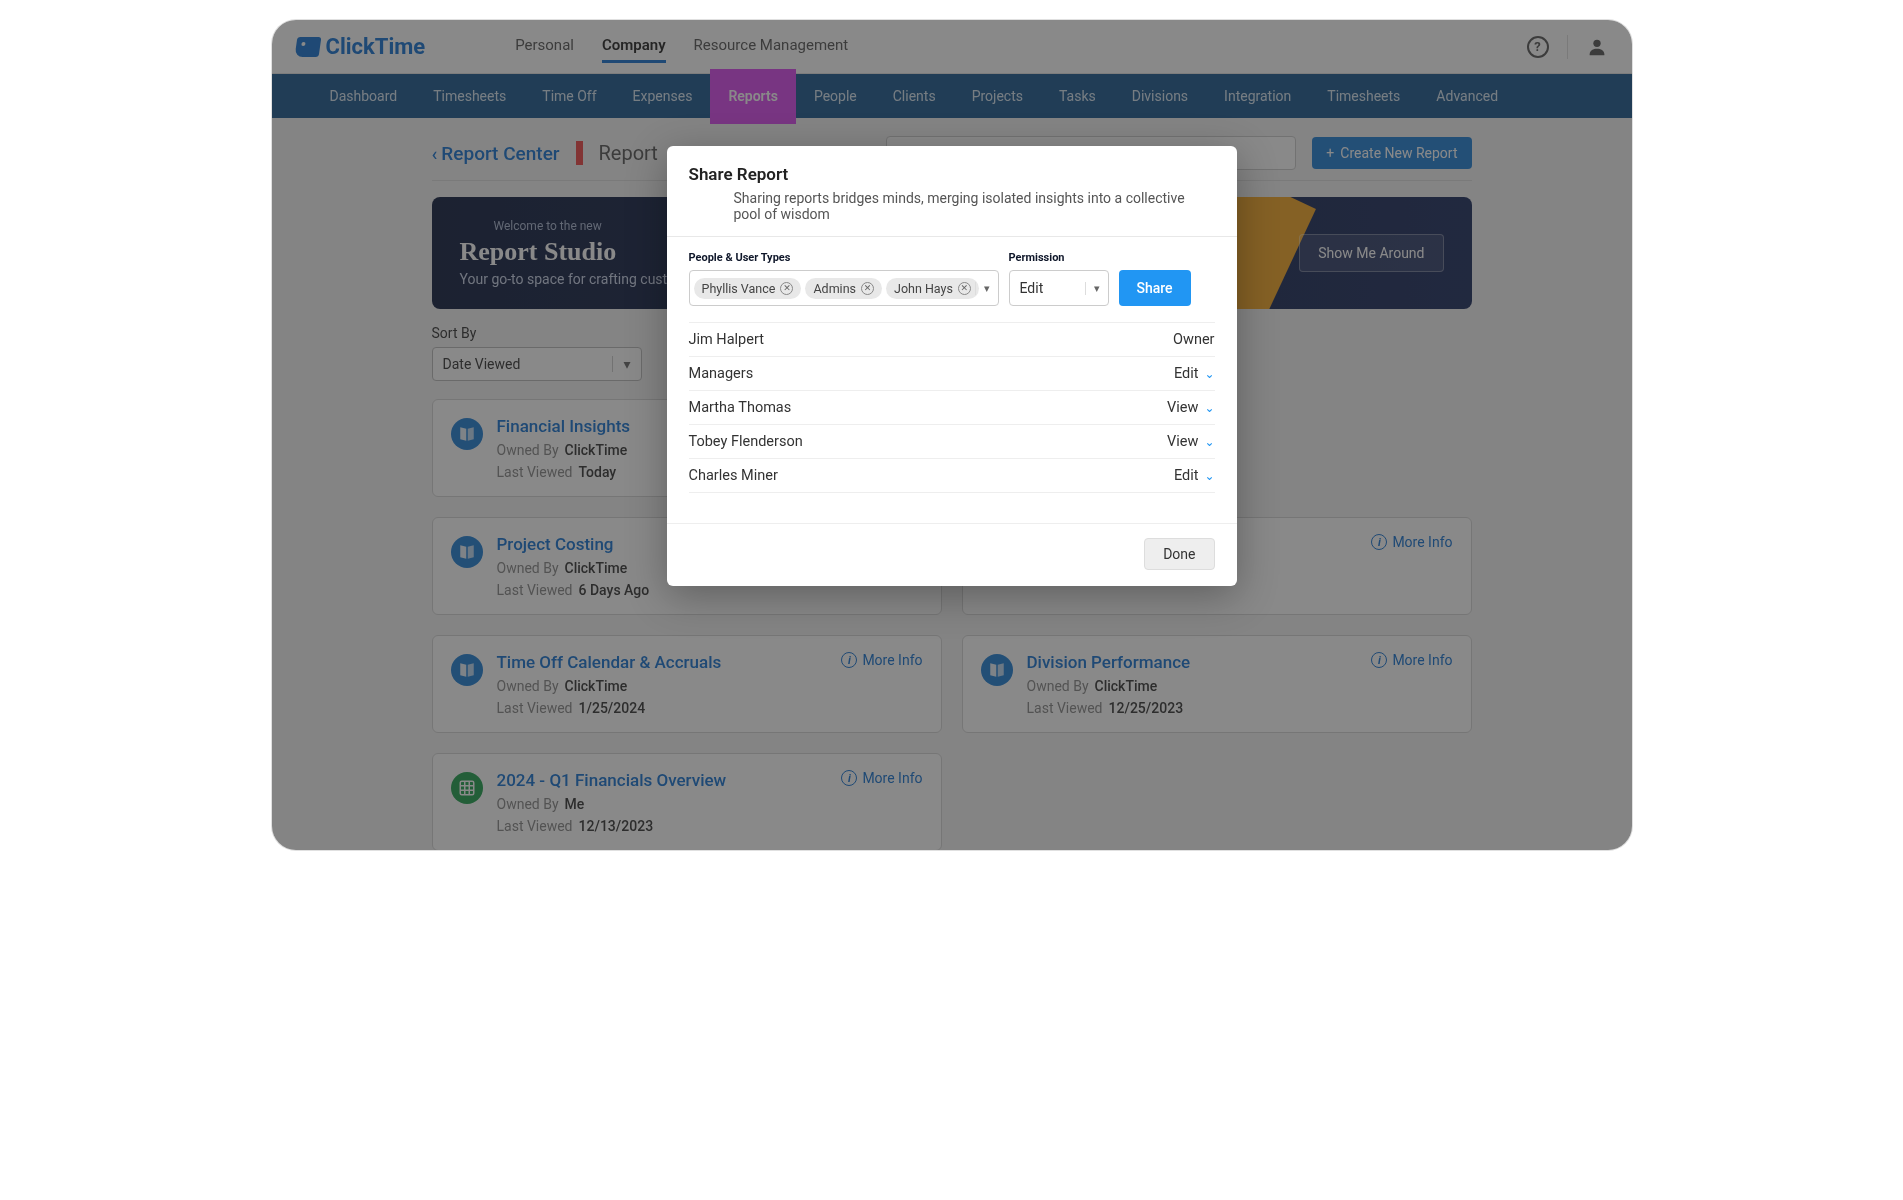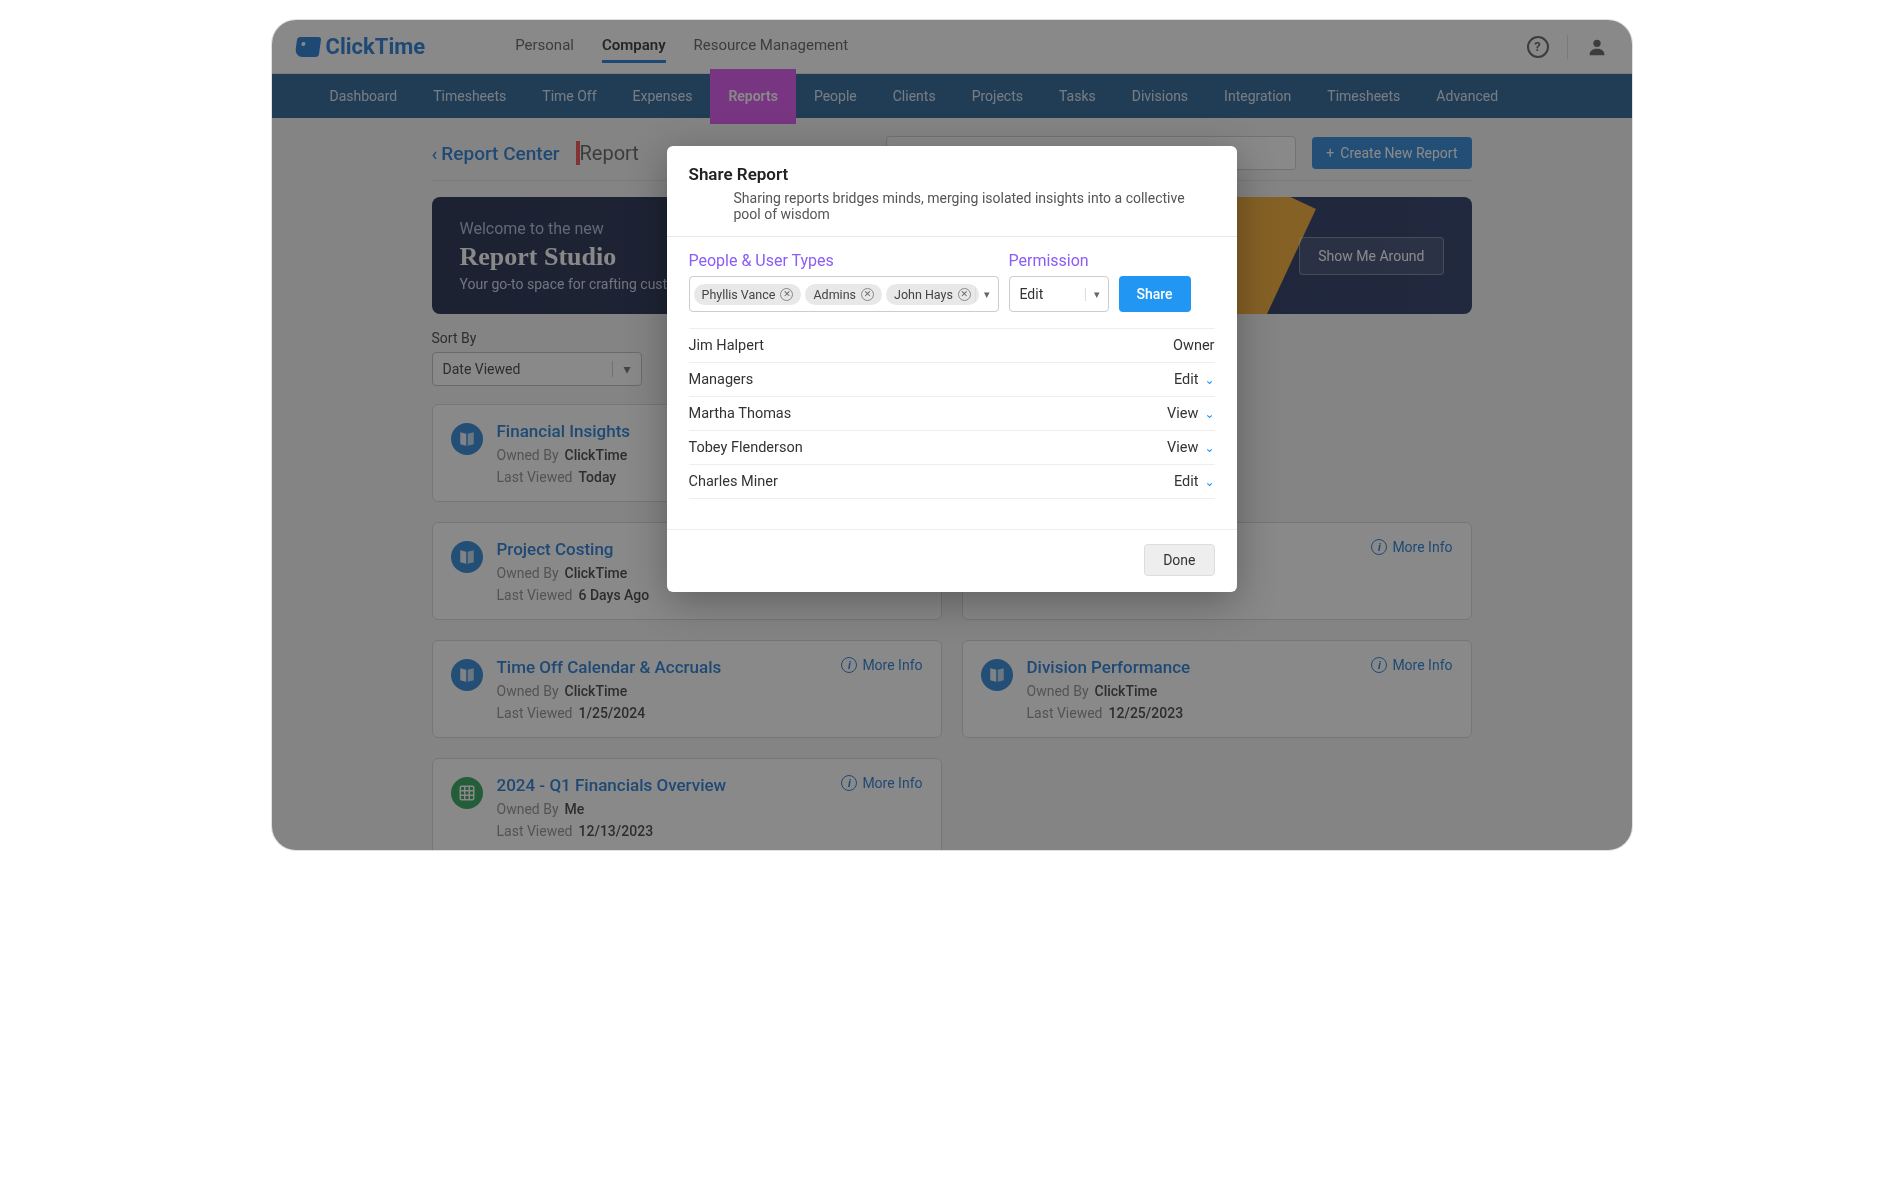--- a/index.html
+++ b/index.html
@@ -14,27 +14,27 @@
 .topnav a { color: #555; text-decoration: none; font-size: 15px; padding: 6px 0; }
 .topnav a.active { color: #222; font-weight: 600; border-bottom: 3px solid #1472d2; }
 .topright { margin-left: auto; display: flex; align-items: center; gap: 18px; color: #555; }
 .icon-circle { width: 22px; height: 22px; border: 2px solid #555; border-radius: 50%; display:flex; align-items:center; justify-content:center; font-size:13px; font-weight:700;}
 .navbar { height: 44px; background: #1a578f; display: flex; align-items: center; padding: 0 40px; gap: 0; }
 .navbar a { color: #d5e4f0; text-decoration: none; font-size: 14px; padding: 0 18px; height:55px; display:flex; align-items:center; }
 .navbar a.active { background: #d946ef; color: #fff; font-weight:600; }
 .content { padding: 18px 160px; }
 .breadcrumb-row { display:flex; align-items:center; gap:16px; padding-bottom:10px; border-bottom:1px solid #ddd; }
 .back-link { color:#1472d2; font-size:19px; font-weight:500; display:flex; align-items:center; gap:4px; }
-.page-title { color:#555; font-size:20px; border-left:4px solid #ef4444; padding-left:0; }
+.page-title { color:#555; font-size:20px; border-left:7px solid #ef4444; padding-left:16px; }
 .search { margin-left:auto; width:410px; height:34px; border:1px solid #ccc; border-radius:4px; background:#fff; }
 .create-btn { background:#1e7fd6; color:#fff; border:none; border-radius:4px; padding:8px 14px; font-size:14px; display:flex; align-items:center; gap:6px; }
 .banner { margin-top:16px; background:linear-gradient(90deg,#0e1b3d,#1a2a5c); border-radius:8px; padding:22px 28px; color:#fff; display:flex; align-items:center; position:relative; overflow:hidden; }
 .banner h2 { font-family: Georgia, serif; font-size:26px; margin:4px 0; }
 .banner .sub { color:#c8d2e8; font-size:14px; }
-.banner .small { color:#a8b5d0; font-size:16px; }
+.banner .small { color:#a8b5d0; font-size:12px;margin-left:34px; }
 .show-btn { margin-left:auto; background:rgba(255,255,255,0.1); border:1px solid rgba(255,255,255,0.3); color:#fff; padding:10px 18px; border-radius:4px; font-size:14px; z-index:2; }
 .banner-shape { position:absolute; right:180px; top:-20px; width:120px; height:140px; background:#f5a623; transform:rotate(25deg); }
 .sort-label { margin-top:16px; font-size:14px; color:#333; }
 .sort-select { margin-top:6px; width:210px; height:34px; border:1px solid #bbb; border-radius:4px; display:flex; align-items:center; padding:0 10px; font-size:14px; color:#333; background:#fff; position:relative; }
 .sort-select::after { content:'▾'; position:absolute; right:10px; color:#666; border-left:1px solid #ccc; padding-left:10px; }
 .grid { display:grid; grid-template-columns:1fr 1fr; gap:20px; margin-top:18px; }
 .card { border:1px solid #d5d5d5; border-radius:6px; padding:16px 18px; background:#fff; display:flex; gap:14px; position:relative; }
 .card-icon { width:32px; height:32px; background:#1e7fd6; border-radius:50%; flex-shrink:0; margin-top:2px; display:flex; align-items:center; justify-content:center; }
 .card-icon.green { background:#1ea04c; }
 .card-icon svg { width:18px; height:18px; fill:#fff; }
@@ -45,21 +45,21 @@
 .info-icon { width:16px; height:16px; border:1.5px solid #1472d2; border-radius:50%; display:flex; align-items:center; justify-content:center; font-size:11px; font-weight:700; font-style:italic; }
 
 
 .modal { position:absolute; left:50%; top:126px; transform:translateX(-50%); width:570px; background:#fff; border-radius:6px; z-index:10; box-shadow:0 10px 40px rgba(0,0,0,0.3); }
 .modal-head { padding:18px 22px 14px; border-bottom:1px solid #e8e8e8; }
 .modal-title { font-size:17px; font-weight:600; color:#222; }
 .modal-sub { font-size:14px; color:#555; margin-top:6px;margin-left:45px; }
 .modal-body { padding:14px 22px 0; }
 .form-row { display:flex; gap:10px; align-items:flex-end; }
 .form-group { display:flex; flex-direction:column; gap:6px; }
-.form-label { font-size:16px; color:#8b5cf6; font-weight:400; }
+.form-label { font-size:11px; color:#0f172a; font-weight:700; }
 .chips-input { border:1px solid #ccc; border-radius:4px; padding:4px; display:flex; gap:4px; align-items:center; width:310px; height:36px; position:relative; }
 .chips-input::after { content:'▾'; position:absolute; right:8px; color:#666; border-left:1px solid #ddd; padding-left:8px; font-size:11px; }
 .chip { background:#e8e8e8; border-radius:12px; padding:3px 8px; font-size:12.5px; color:#444; display:flex; align-items:center; gap:5px; }
 .chip-x { width:13px; height:13px; border:1px solid #888; border-radius:50%; display:flex; align-items:center; justify-content:center; font-size:9px; color:#666; }
 .perm-select { border:1px solid #ccc; border-radius:4px; height:36px; width:100px; padding:0 10px; font-size:14px; color:#333; display:flex; align-items:center; position:relative; }
 .perm-select::after { content:'▾'; position:absolute; right:8px; color:#666; border-left:1px solid #ddd; padding-left:8px; font-size:11px; }
 .share-btn { background:#2196f3; color:#fff; border:none; border-radius:4px; height:36px; padding:0 18px; font-size:14px; font-weight:500; }
 .share-list { margin-top:16px; }
 .share-row { display:flex; justify-content:space-between; align-items:center; padding:8px 0; border-bottom:1px solid #eee; font-size:14.5px; color:#333; }
 .share-row:first-child { border-top:1px solid #eee; }

